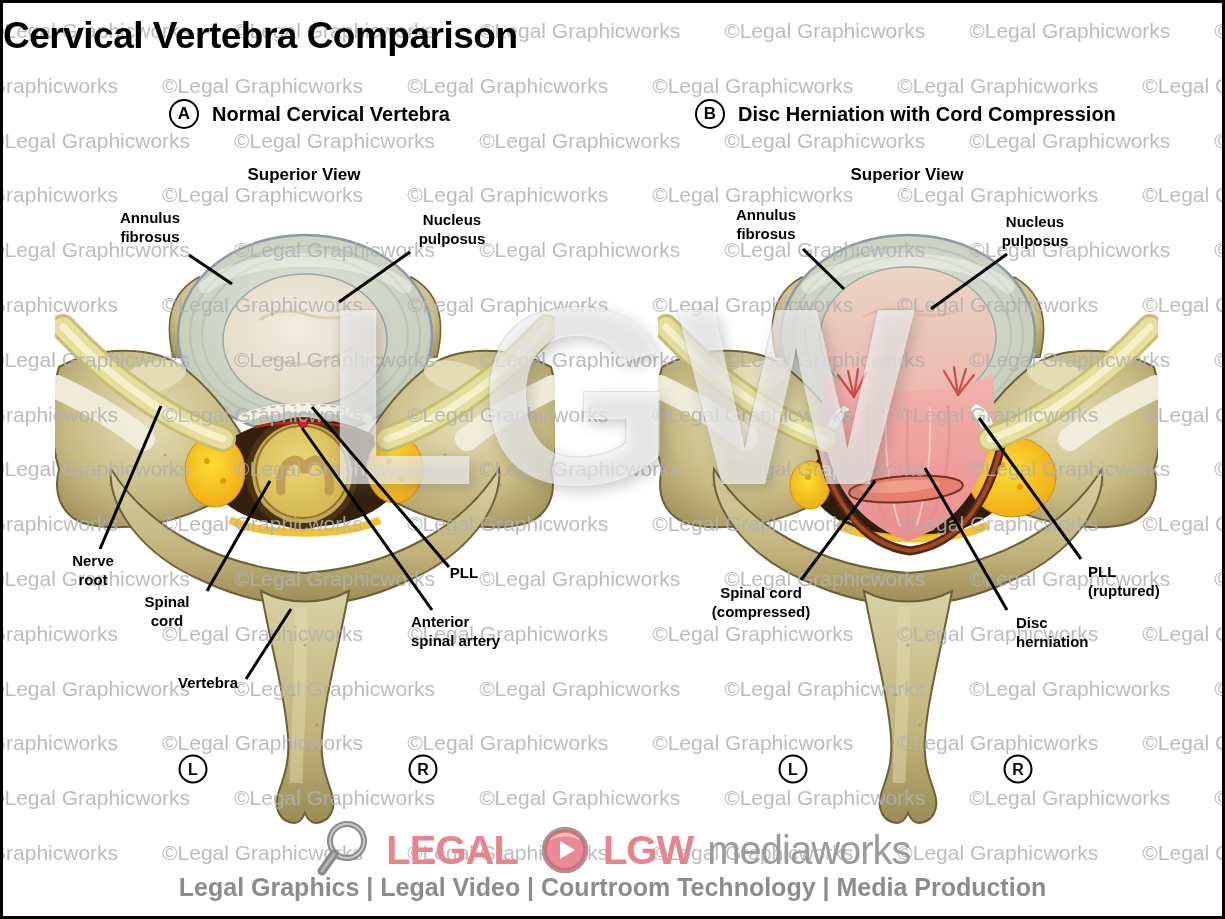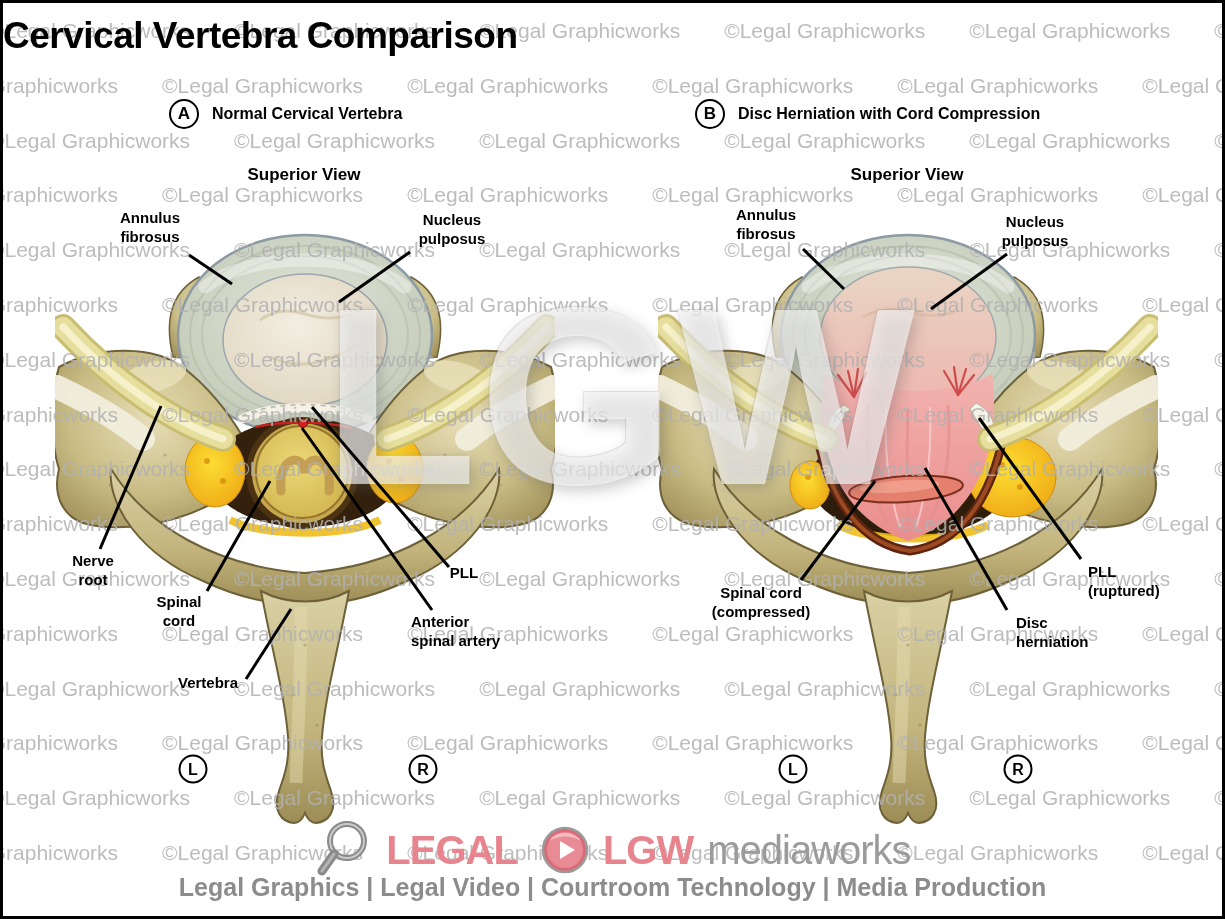--- a/index.html
+++ b/index.html
@@ -15,21 +15,21 @@
   .wm-big{position:absolute;left:320px;top:268px;font-size:252px;font-weight:700;line-height:1;
           letter-spacing:2px;color:rgba(255,255,255,.62);pointer-events:none;
           text-shadow:4px 5px 14px rgba(90,90,90,.30),-1px -1px 0 rgba(120,120,120,.18);}
   
   .title{position:absolute;top:12px;left:0;right:0;text-align:left;font-size:37px;
          font-weight:700;letter-spacing:-.5px;}
   .panel-header{position:absolute;top:96px;display:flex;align-items:center;gap:13px;}
   #headerA{left:166px;} #headerB{left:692px;}
   .badge{width:26px;height:26px;border:2.5px solid #000;border-radius:50%;display:flex;
          align-items:center;justify-content:center;font-size:17px;font-weight:700;flex:0 0 auto;}
-  .panel-heading{font-size:16px;font-weight:700;white-space:nowrap;}
+  .panel-heading{font-size:20px;font-weight:700;white-space:nowrap;}
   .panel-sub{position:absolute;top:162px;transform:translateX(-50%);font-size:17px;font-weight:700;
              text-underline-offset:2px;white-space:nowrap;}
   #subA{left:301px;} #subB{left:904px;}
   
   .callout{position:absolute;font-size:15px;font-weight:700;line-height:1.25;white-space:nowrap;}
   .callout.center{transform:translateX(-50%);text-align:center;}
   .callout.left{text-align:left;}
   .side-marker{position:absolute;width:25px;height:25px;border:2.5px solid #000;border-radius:50%;
                display:flex;align-items:center;justify-content:center;font-size:16px;font-weight:700;
                transform:translate(-50%,-50%);}
@@ -402,21 +402,21 @@
         <div>fibrosus</div>
       </div>
       <div class="callout center" style="left: 449px; top: 208px;">
         <div>Nucleus</div>
         <div>pulposus</div>
       </div>
       <div class="callout center" style="left: 90px; top: 549px;">
         <div>Nerve</div>
         <div>root</div>
       </div>
-      <div class="callout center" style="left: 176px; top: 590px;">
+      <div class="callout center" style="left: 164px; top: 590px;">
         <div>Spinal</div>
         <div>cord</div>
       </div>
       <div class="callout center" style="left: 205px; top: 671px;">
         <div>Vertebra</div>
       </div>
       <div class="callout center" style="left: 461px; top: 561px;">
         <div>PLL</div>
       </div>
       <div class="callout left" style="left: 408px; top: 610px;">

